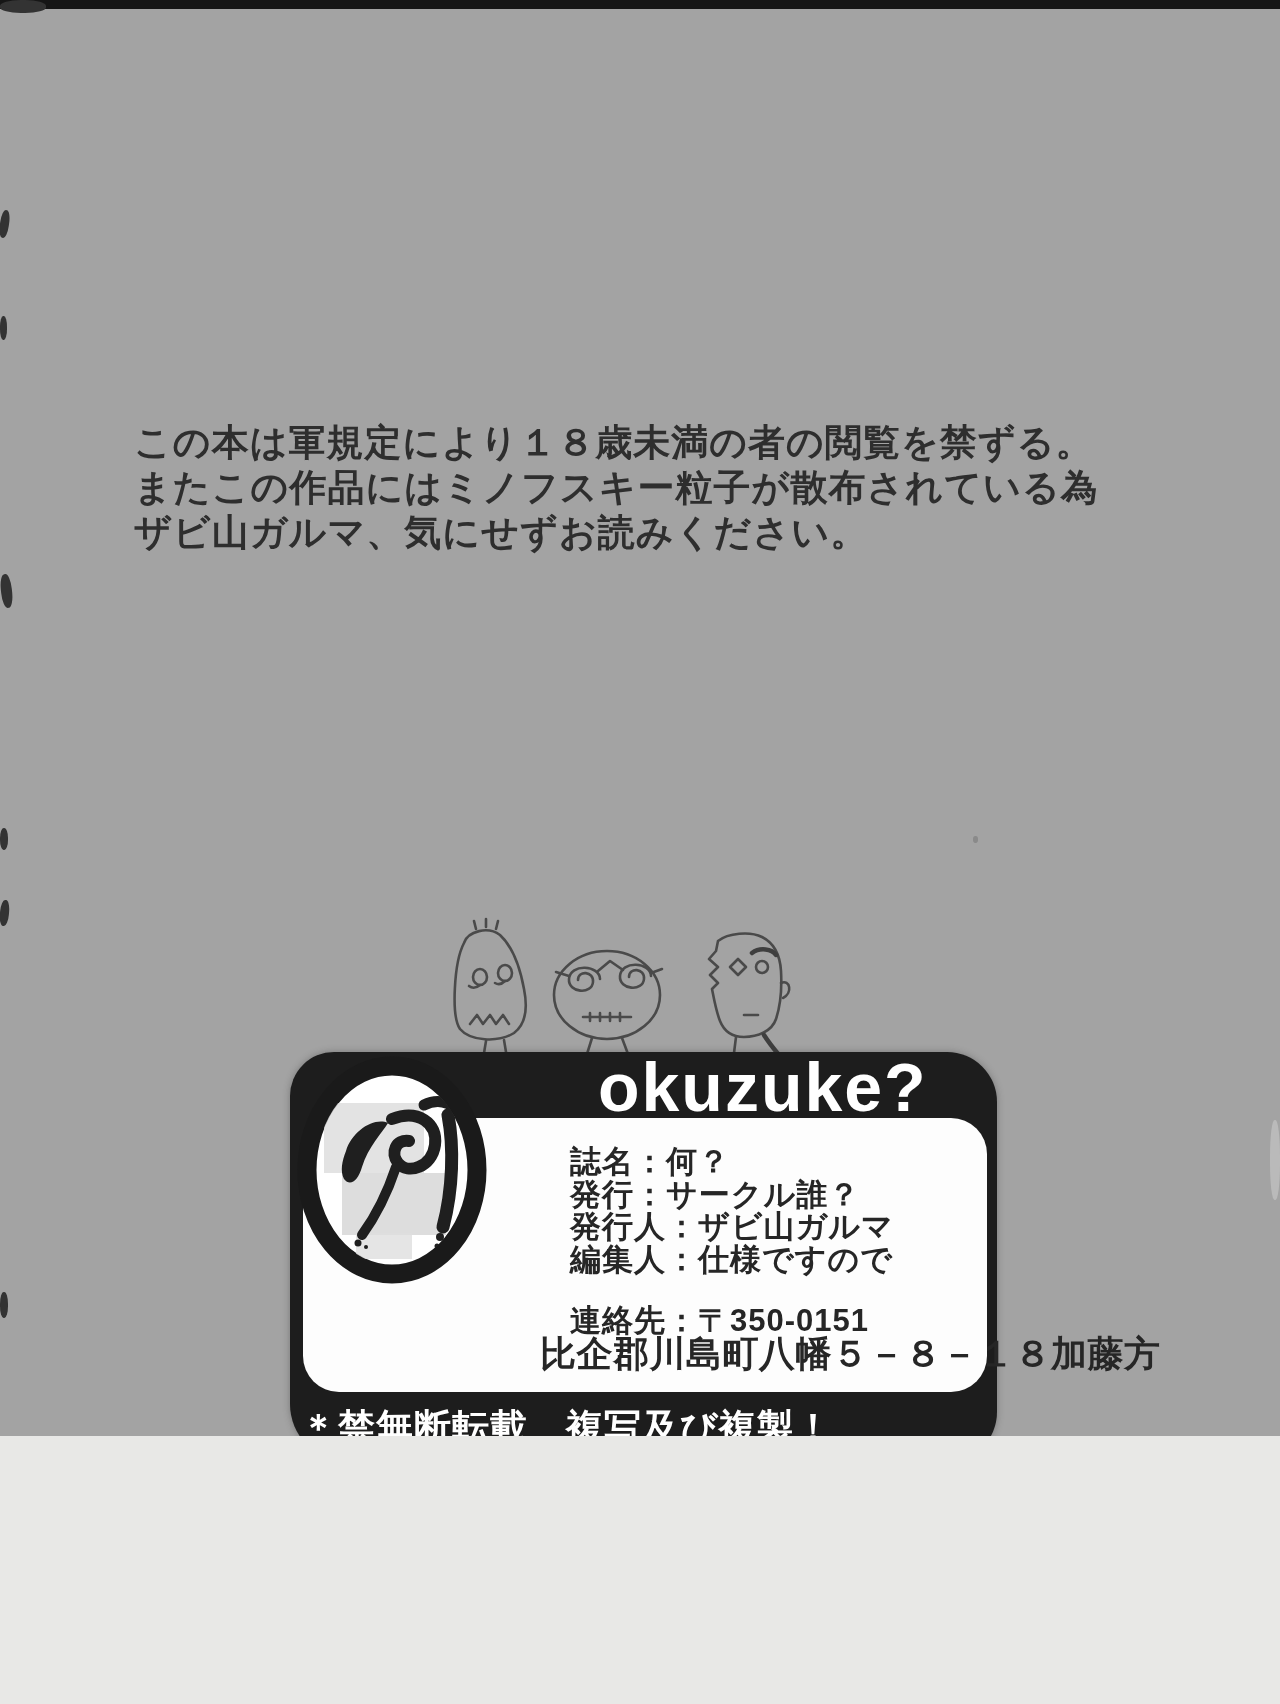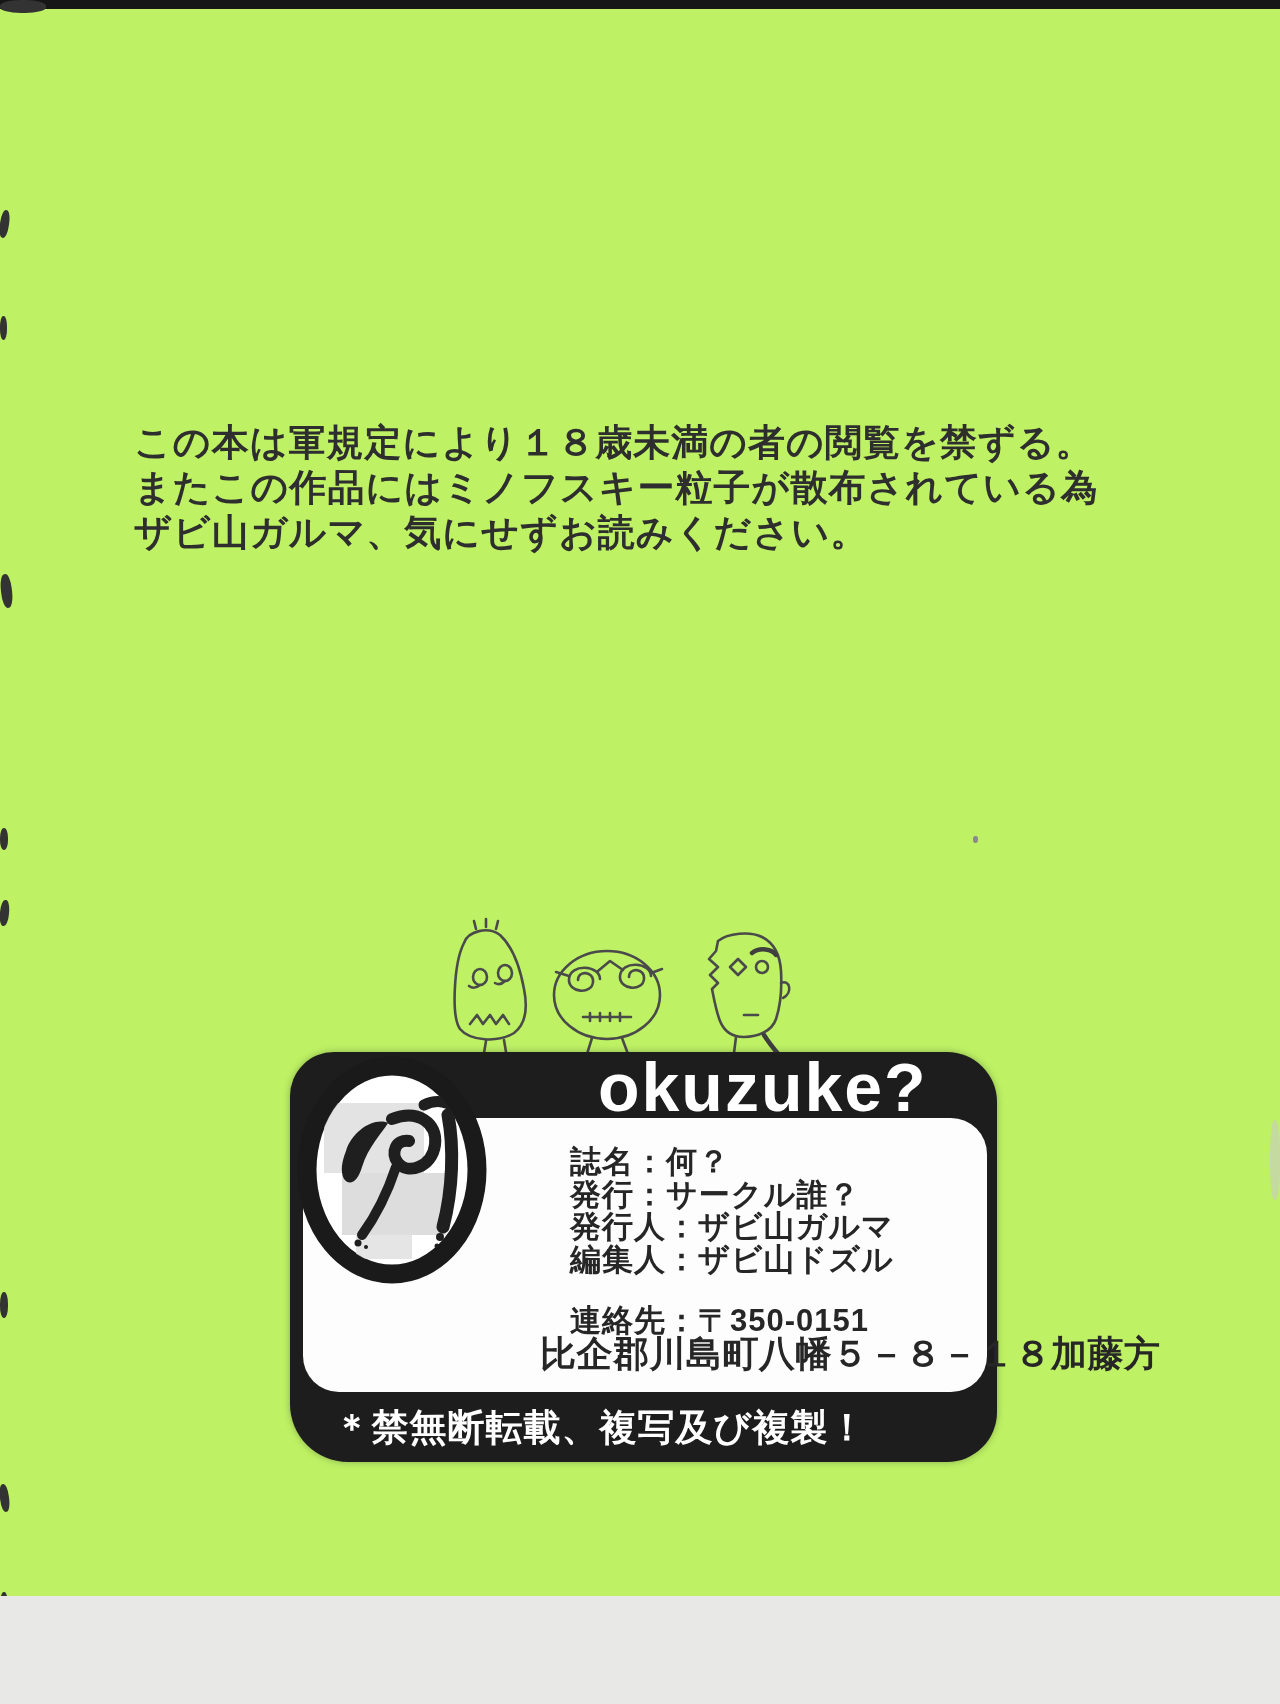--- a/index.html
+++ b/index.html
@@ -1,16 +1,16 @@
 <!DOCTYPE html>
 <html><head>
 <meta charset="utf-8">
 <style>
   html,body{margin:0;padding:0;background:#e8e8e6;}
-  .page{position:relative;width:1280px;height:1596px;background:#bef264;overflow:hidden;
+  .page{position:relative;width:1280px;height:1436px;background:#a3a3a3;overflow:hidden;
         font-family:"Liberation Sans",sans-serif;}
   
   .topbar{position:absolute;left:0;top:0;width:1280px;height:9px;background:#161616;}
   .art{position:absolute;background:#333;border-radius:45%;}
   
   .warning{position:absolute;left:134px;top:420px;color:#2e2e2e;font-size:37px;font-weight:800;
            line-height:45px;letter-spacing:1px;white-space:nowrap;}
   
   .doodles{position:absolute;left:378px;top:843px;width:420px;height:212px;}
   .doodles svg{display:block;}
@@ -22,21 +22,21 @@
   .okuzuke{position:absolute;left:308px;top:2px;height:64px;line-height:66px;color:#fff;
            font-size:68px;font-weight:800;letter-spacing:2px;white-space:nowrap;}
   .logo{position:absolute;left:6px;top:3px;width:192px;height:230px;}
   .hiddentxt{position:absolute;opacity:0;width:1px;height:1px;overflow:hidden;}
   .info{position:absolute;left:280px;top:94px;color:#262626;font-size:31px;font-weight:800;
         line-height:32.5px;white-space:nowrap;letter-spacing:1px;}
   .info .row{height:32.6px;}
   .info .gap{height:29px;}
   .info .addr{font-size:36px;margin-left:-30px;letter-spacing:0.5px;}
   .notice{position:absolute;left:10px;top:346px;width:600px;height:60px;line-height:58px;
-          text-align:center;color:#fff;font-family:"DejaVu Serif",serif;font-weight:bold;
+          text-align:left;color:#fff;font-family:"DejaVu Serif",serif;font-weight:bold;
           font-size:37px;letter-spacing:1px;white-space:nowrap;}
   .stroke{stroke:#4a4a4a;fill:none;stroke-width:2.6;stroke-linecap:round;stroke-linejoin:round;}
   .stroke-thick{stroke:#3f3f3f;fill:none;stroke-width:4.5;stroke-linecap:round;}
 </style>
 </head>
 <body>
 
 <div class="page">
 
   <div class="topbar"></div>
@@ -125,21 +125,21 @@
             <circle cx="56" cy="198" r="2" fill="#1f1f1f"></circle>
             <circle cx="70" cy="192" r="2" fill="#1f1f1f"></circle>
         </g>
       </svg>
     </div>
 
     <div class="info">
       <div class="row"><span>誌名</span><span>：</span><span>何？</span></div>
       <div class="row"><span>発行</span><span>：</span><span>サークル誰？</span></div>
       <div class="row"><span>発行人</span><span>：</span><span>ザビ山ガルマ</span></div>
-      <div class="row"><span>編集人</span><span>：</span><span>ザビ山ドズル</span></div>
+      <div class="row"><span>編集人</span><span>：</span><span>仕様ですので</span></div>
       <div class="gap"></div>
       <div class="row"><span>連絡先</span><span>：</span><span>〒350-0151</span></div>
       <div class="row addr">比企郡川島町八幡５－８－１８加藤方</div>
     </div>
 
     <div class="notice">＊禁無断転載、複写及び複製！</div>
   </div>
 
 </div>
 

